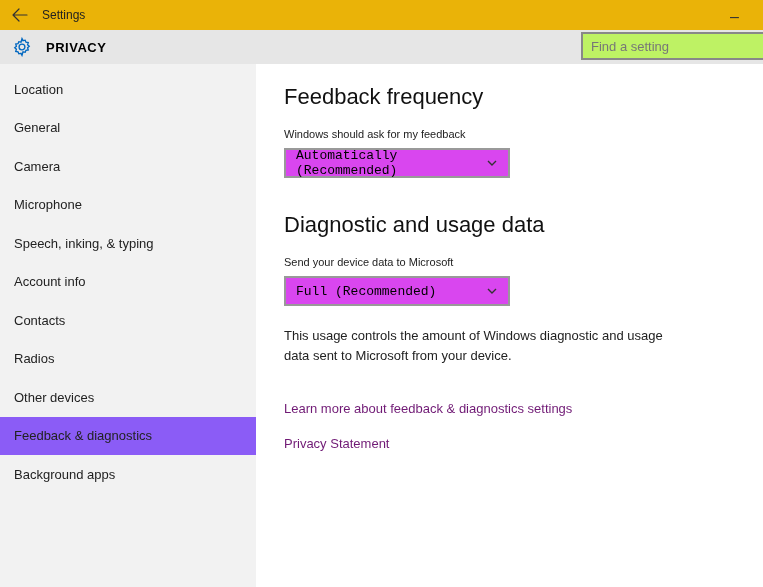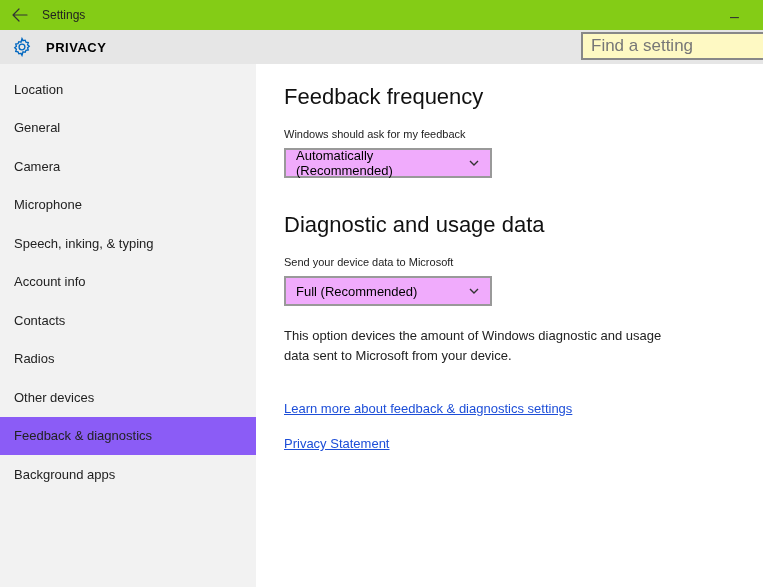--- a/index.html
+++ b/index.html
@@ -8,21 +8,21 @@
     width: 763px;
     height: 587px;
     font-family: "Segoe UI", Tahoma, sans-serif;
     font-size: 13px;
     color: #000;
     background: #fff;
     overflow: hidden;
   }
   .titlebar {
     height: 30px;
-    background: #84cc16;
+    background: #eab308;
     display: flex;
     align-items: center;
     padding: 0 8px;
     position: relative;
   }
   .back-btn {
     width: 24px;
     height: 24px;
     display: flex;
     align-items: center;
@@ -62,24 +62,24 @@
     letter-spacing: 0.5px;
   }
   .search {
     position: absolute;
     right: 0;
     top: 2px;
     width: 182px;
     height: 28px;
     border: 2px solid #888;
     border-right: none;
-    background: #fef9c3;
+    background: #bef264;
     padding: 4px 8px;
     font-family: inherit;
-    font-size: 17px;
+    font-size: 13px;
     color: #666;
     display: flex;
     align-items: center;
   }
   .body {
     display: flex;
     height: calc(587px - 64px);
   }
   .sidebar {
     width: 256px;
@@ -109,53 +109,53 @@
     font-weight: 400;
     margin: 0 0 18px 0;
     color: #111;
   }
   .lbl {
     font-size: 11px;
     color: #222;
     margin-bottom: 8px;
   }
   .dropdown {
-    width: 208px;
+    width: 226px;
     height: 30px;
     border: 2px solid #999;
-    background: #f0abfc;
+    background: #d946ef;
     display: flex;
     align-items: center;
     justify-content: space-between;
     padding: 0 10px;
     font-size: 13px;
     margin-bottom: 34px;
+    font-family: Liberation Mono, monospace;
   }
   .chev {
     width: 12px;
     height: 12px;
     display: flex;
     align-items: center;
     justify-content: center;
   }
   .desc {
     font-size: 13px;
     color: #222;
     line-height: 1.5;
     max-width: 380px;
     margin-top: 4px;
     margin-bottom: 36px;
   }
   .link {
     font-size: 13px;
-    color: #1d4ed8;
+    color: #701a75;
     margin-bottom: 20px;
     display: block;
     cursor: pointer;
-    text-decoration: underline;
   }
 </style>
 </head>
 <body>
 
 <div class="titlebar">
   <div class="back-btn">
     <svg width="16" height="16" viewBox="0 0 16 16">
       <path d="M7 2 L1 8 L7 14 M1 8 H15" stroke="#333" stroke-width="1.2" fill="none" stroke-linecap="round" stroke-linejoin="round"></path>
     </svg>
@@ -234,20 +234,20 @@
       <h1>Diagnostic and usage data</h1>
       <div class="lbl">Send your device data to Microsoft</div>
       <div class="dropdown" style="margin-bottom:20px;text-align:right;">
         <span>Full (Recommended)</span>
         <span class="chev">
           <svg width="12" height="12" viewBox="0 0 12 12">
               <path d="M2 4l4 4 4-4" stroke="#333" stroke-width="1.4" fill="none"></path>
             </svg>
         </span>
       </div>
-      <div class="desc">This option devices the amount of Windows diagnostic and usage data sent to Microsoft from your device.</div>
+      <div class="desc">This usage controls the amount of Windows diagnostic and usage data sent to Microsoft from your device.</div>
     </div>
 
     <a class="link">Learn more about feedback &amp; diagnostics settings</a>
     <a class="link">Privacy Statement</a>
 
   </div>
 </div>
 
 </body></html>

